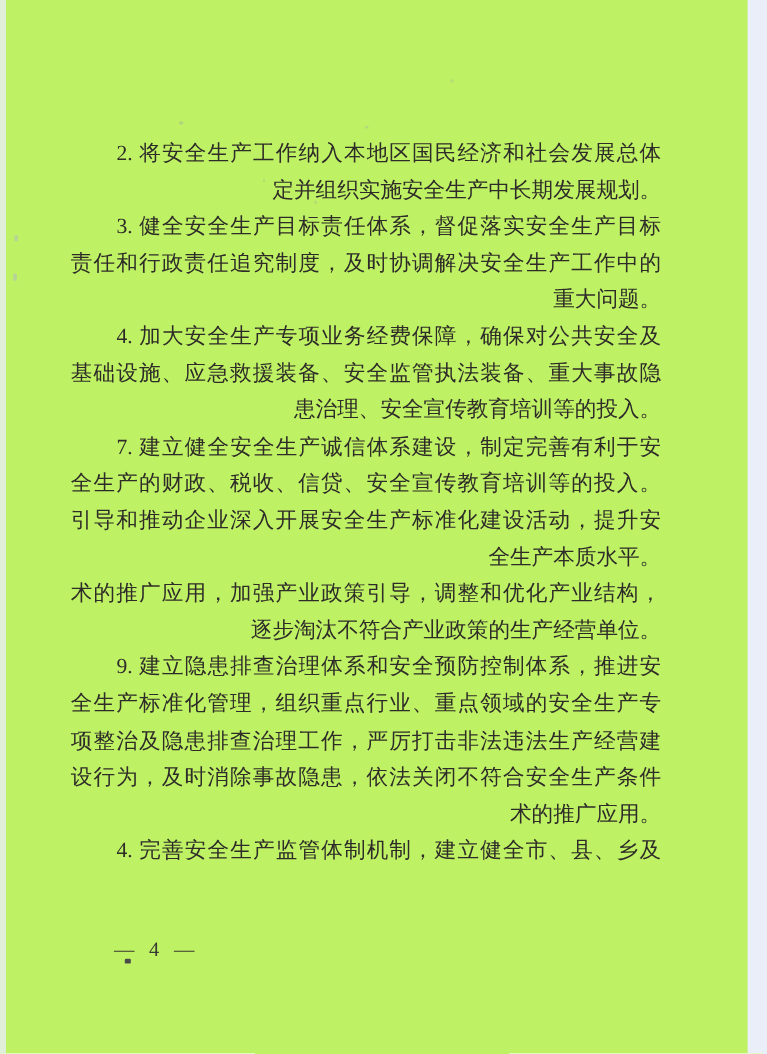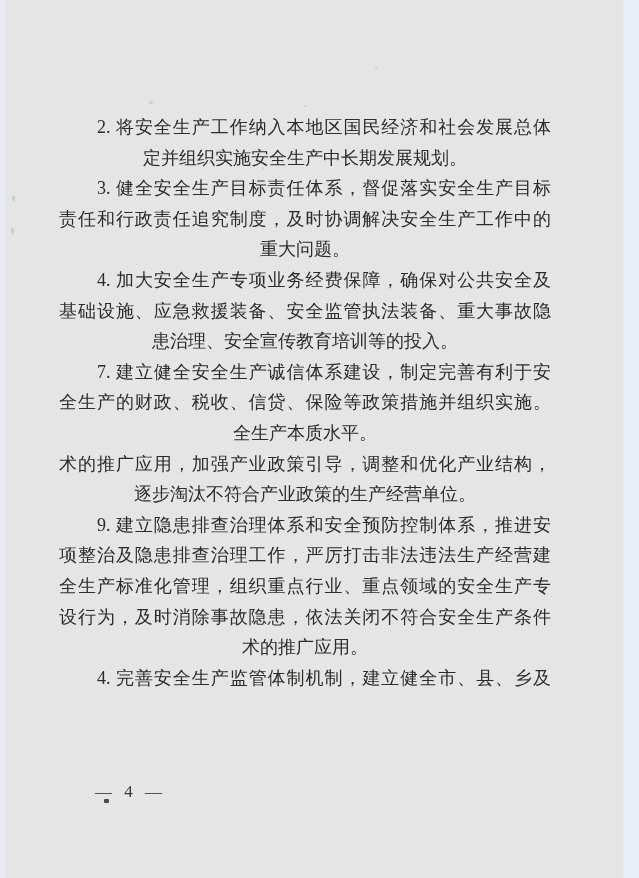--- a/index.html
+++ b/index.html
@@ -4,21 +4,21 @@
 <style>
   html, body {
     margin: 0;
     padding: 0;
     background: #ffffff;
   }
   .page {
     position: relative;
     width: 639px;
     height: 878px;
-    background: #e5e5e5;
+    background: #bef264;
     overflow: hidden;
     font-family: "Liberation Serif", "DejaVu Serif", serif;
   }
   .edge-strip {
     position: absolute;
     top: 0;
     height: 878px;
     background: var(--edge-color, #eaeef8);
   }
   .edge-left  { left: 0;  width: 5px; opacity: .8; }
@@ -28,21 +28,21 @@
     left: 59px;
     top: 112px;
     width: 492px;
     color: var(--text-color, #2e2b28);
     font-size: 18px;
     letter-spacing: 0;
   }
   .line {
     line-height: 30.6px;
     height: 30.6px;
-    text-align: center;
+    text-align: right;
     white-space: normal;
     overflow: hidden;
   }
   .line.justify {
     text-align: justify;
     text-align-last: justify;
     text-justify: inter-character;
   }
   .line.indent { text-indent: 38px; }
   .footer {
@@ -79,27 +79,28 @@
   <div class="doc-body" id="doc-body">
       <div class="line indent justify">2. 将安全生产工作纳入本地区国民经济和社会发展总体</div>
       <div class="line">定并组织实施安全生产中长期发展规划。</div>
       <div class="line indent justify">3. 健全安全生产目标责任体系，督促落实安全生产目标</div>
       <div class="line justify">责任和行政责任追究制度，及时协调解决安全生产工作中的</div>
       <div class="line">重大问题。</div>
       <div class="line indent justify">4. 加大安全生产专项业务经费保障，确保对公共安全及</div>
       <div class="line justify">基础设施、应急救援装备、安全监管执法装备、重大事故隐</div>
       <div class="line">患治理、安全宣传教育培训等的投入。</div>
       <div class="line indent justify">7. 建立健全安全生产诚信体系建设，制定完善有利于安</div>
-      <div class="line justify">全生产的财政、税收、信贷、保险等政策措施并组织实施。</div>
+      <div class="line justify">全生产的财政、税收、信贷、安全宣传教育培训等的投入。</div>
+      <div class="line justify">引导和推动企业深入开展安全生产标准化建设活动，提升安</div>
       <div class="line">全生产本质水平。</div>
       <div class="line justify">术的推广应用，加强产业政策引导，调整和优化产业结构，</div>
       <div class="line">逐步淘汰不符合产业政策的生产经营单位。</div>
       <div class="line indent justify">9. 建立隐患排查治理体系和安全预防控制体系，推进安</div>
+      <div class="line justify">全生产标准化管理，组织重点行业、重点领域的安全生产专</div>
       <div class="line justify">项整治及隐患排查治理工作，严厉打击非法违法生产经营建</div>
-      <div class="line justify">全生产标准化管理，组织重点行业、重点领域的安全生产专</div>
       <div class="line justify">设行为，及时消除事故隐患，依法关闭不符合安全生产条件</div>
       <div class="line">术的推广应用。</div>
       <div class="line indent justify">4. 完善安全生产监管体制机制，建立健全市、县、乡及</div>
     </div>
 
   <div class="footer">— 4 —</div>
 
   <div class="speck s1"></div>
   <div class="speck s2"></div>
   <div class="speck s3"></div>

